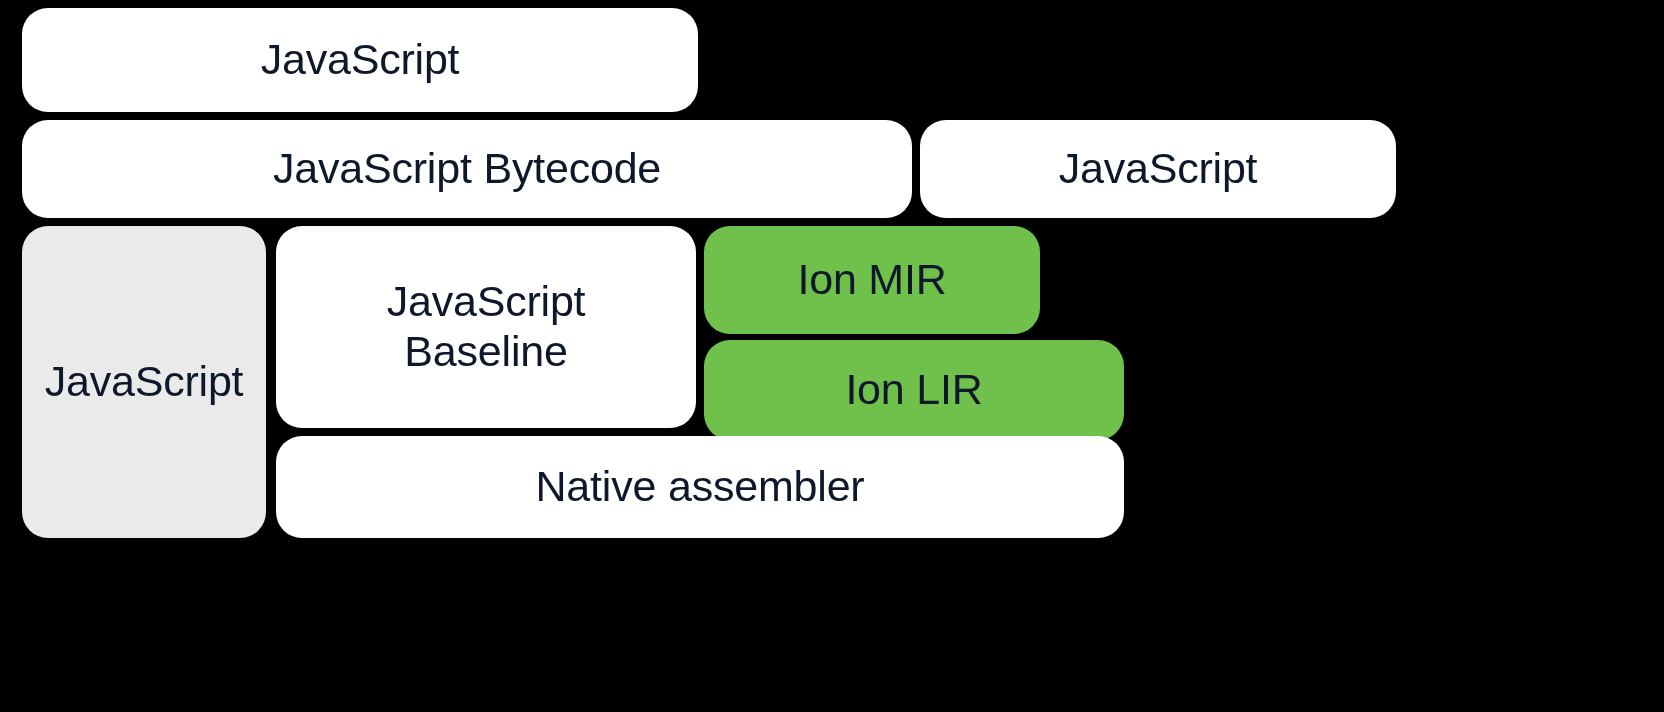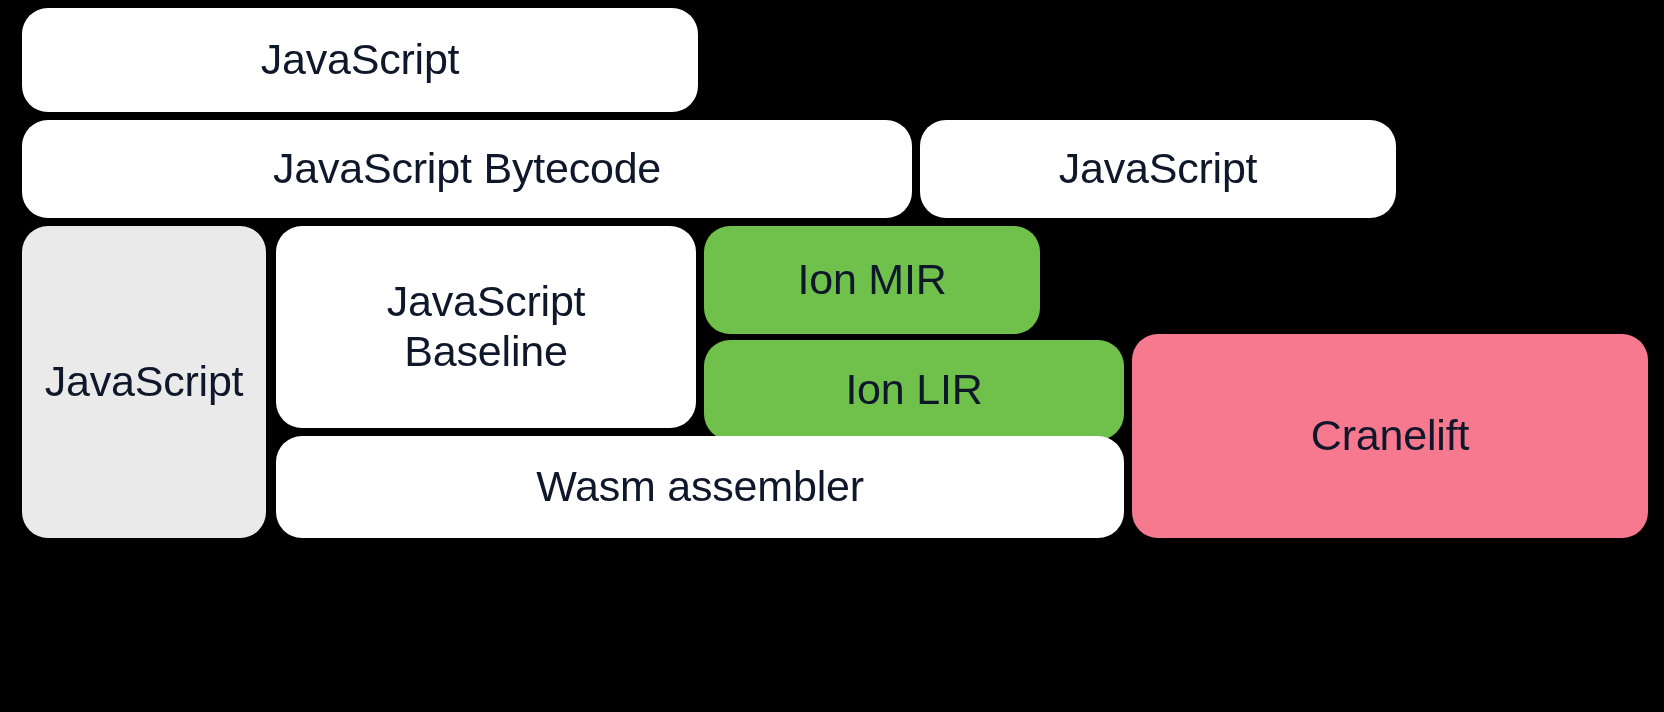--- a/index.html
+++ b/index.html
@@ -78,21 +78,18 @@
   <div class="node n-js-baseline">
     <span class="lbl">JavaScript
 Baseline</span>
   </div>
   <div class="node n-ion-mir">
     <span class="lbl">Ion MIR</span>
   </div>
   <div class="node n-ion-lir">
     <span class="lbl">Ion LIR</span>
   </div>
-  <div class="node n-cranelift">
-    <span class="lbl">Cranelift</span>
-  </div>
   <div class="node n-macro-assembler">
-    <span class="lbl">Wasm assembler</span>
+    <span class="lbl">Native assembler</span>
   </div>
 
 
 </div>
 
 </body></html>

